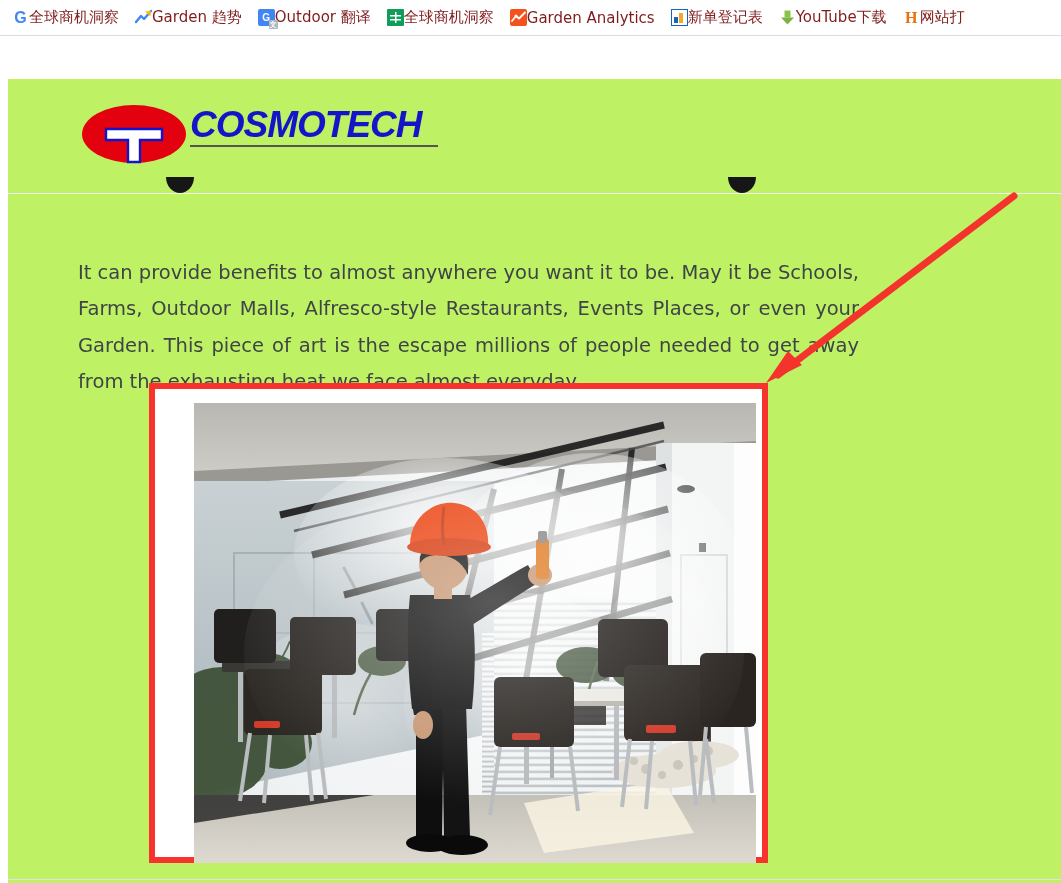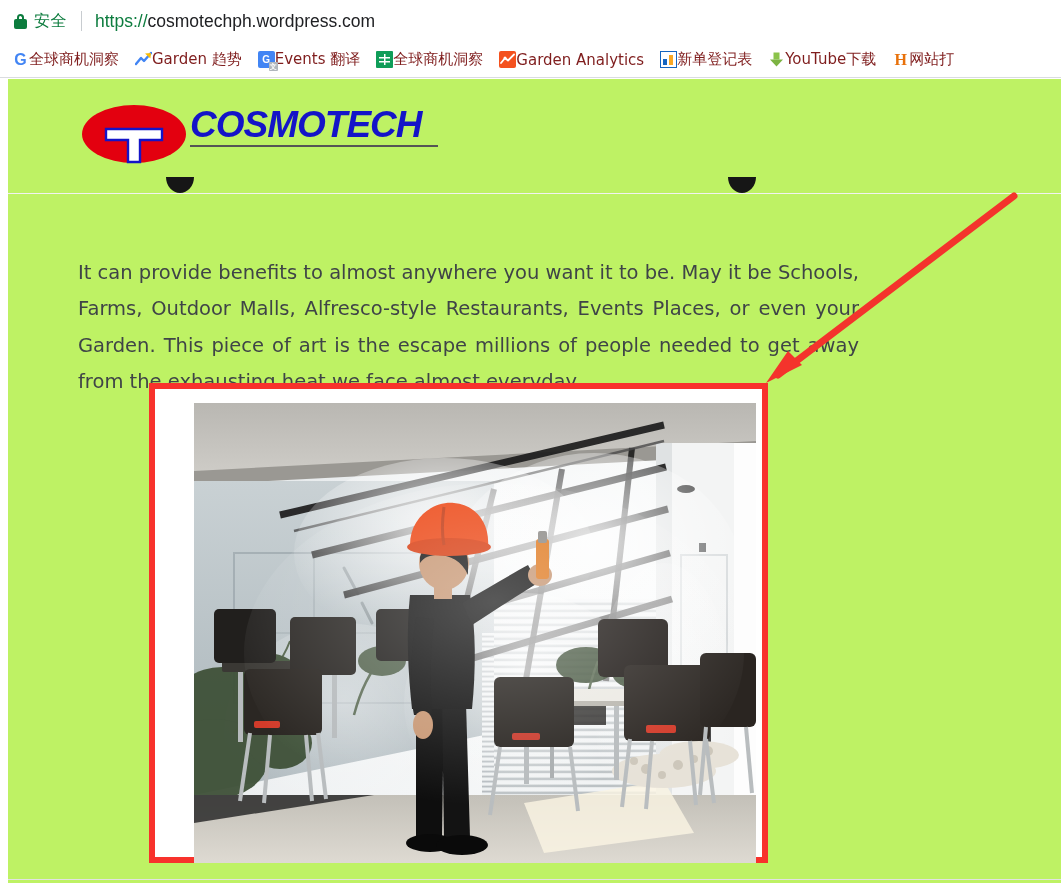--- a/index.html
+++ b/index.html
@@ -317,52 +317,41 @@
     width: 1061px;
     height: 1px;
     background: #e2e2e2;
   }
 </style>
 </head>
 <body>
 
 <div id="browser-chrome">
 
-  <div id="address-bar">
-    <span id="lock-icon">
-      <span class="shackle"></span>
-      <span class="body"></span>
-    </span>
-    <span id="secure-label">安全</span>
-    <span id="url-separator"></span>
-    <span id="url-text">
-      <span class="scheme">https://</span><span class="host">cosmotechph.wordpress.com</span>
-    </span>
-  </div>
 
   <div id="bookmarks-bar">
 
     <div class="bookmark">
       <span class="bm-icon icon-google">G</span>
       <span class="bm-label">全球商机洞察</span>
     </div>
 
     <div class="bookmark">
       <span class="bm-icon icon-trends">
         <svg width="17" height="17" viewBox="0 0 17 17">
           <polyline points="1,13 6,7 9,10 16,2" fill="none" stroke="#4285f4" stroke-width="2.4" stroke-linecap="round" stroke-linejoin="round"></polyline>
           <polygon points="16,2 10,2.6 15.4,7.6" fill="#fbbc04"></polygon>
         </svg>
       </span>
       <span class="bm-label">Garden 趋势</span>
     </div>
 
     <div class="bookmark">
       <span class="bm-icon icon-translate">G<span class="sub">文</span></span>
-      <span class="bm-label">Events 翻译</span>
+      <span class="bm-label">Outdoor 翻译</span>
     </div>
 
     <div class="bookmark">
       <span class="bm-icon icon-sheets">
           <span class="grid"></span>
         </span>
       <span class="bm-label">全球商机洞察</span>
     </div>
 
     <div class="bookmark">

